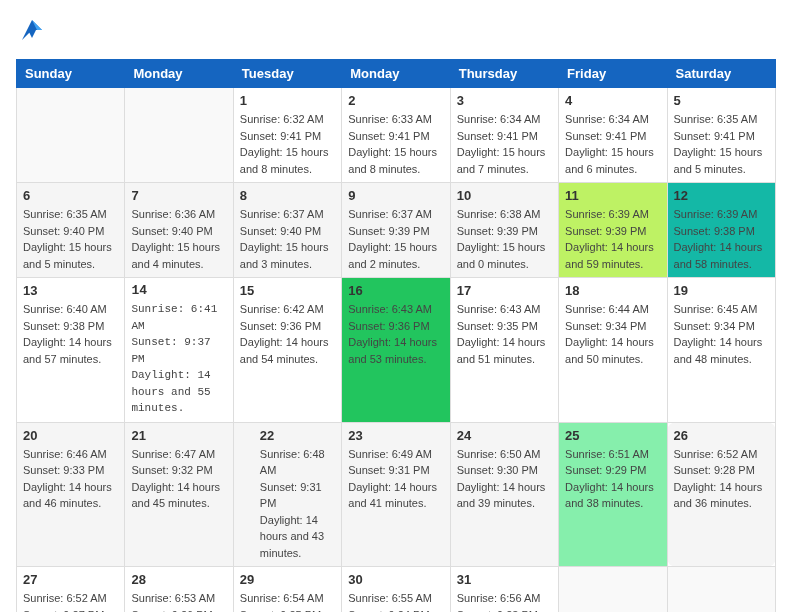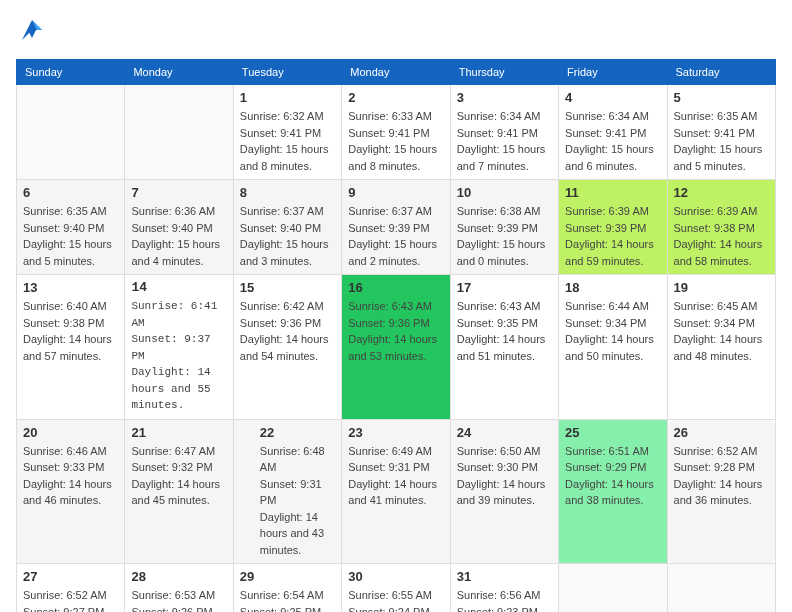--- a/index.html
+++ b/index.html
@@ -50,22 +50,22 @@
     .calendar {
       width: 100%;
       border-collapse: collapse;
       border: 1px solid #ccc;
     }
     .calendar th {
       background-color: #1565c0;
       color: #fff;
       text-align: left;
       padding: 6px 8px;
-      font-size: 11px;
-      font-weight: normal;
+      font-size: 13px;
+      font-weight: bold;
       border: 1px solid #1565c0;
     }
     .calendar td {
       vertical-align: top;
       border: 1px solid #ddd;
       padding: 5px 6px;
       width: calc(100% / 7);
       min-height: 80px;
       font-size: 11px;
       color: #333;
@@ -170,21 +170,21 @@
           <div class="day-info">Sunrise: 6:37 AM<br>Sunset: 9:39 PM<br>Daylight: 15 hours and 2 minutes.</div>
         </td>
         <td style="background-color: rgb(245, 245, 245);">
           <div class="day-number">10</div>
           <div class="day-info">Sunrise: 6:38 AM<br>Sunset: 9:39 PM<br>Daylight: 15 hours and 0 minutes.</div>
         </td>
         <td style="background-color: #bef264;">
           <div class="day-number">11</div>
           <div class="day-info">Sunrise: 6:39 AM<br>Sunset: 9:39 PM<br>Daylight: 14 hours and 59 minutes.</div>
         </td>
-        <td style="background-color: #bef264; margin-left: 24px;">
+        <td style="background-color: #14b8a6; margin-left: 24px;">
           <div class="day-number">12</div>
           <div class="day-info">Sunrise: 6:39 AM<br>Sunset: 9:38 PM<br>Daylight: 14 hours and 58 minutes.</div>
         </td>
       </tr>
       <tr>
         <td style="background-color: rgb(255, 255, 255);">
           <div class="day-number">13</div>
           <div class="day-info">Sunrise: 6:40 AM<br>Sunset: 9:38 PM<br>Daylight: 14 hours and 57 minutes.</div>
         </td>
         <td style="background-color: rgb(255, 255, 255); font-family: Liberation Mono, monospace;">

